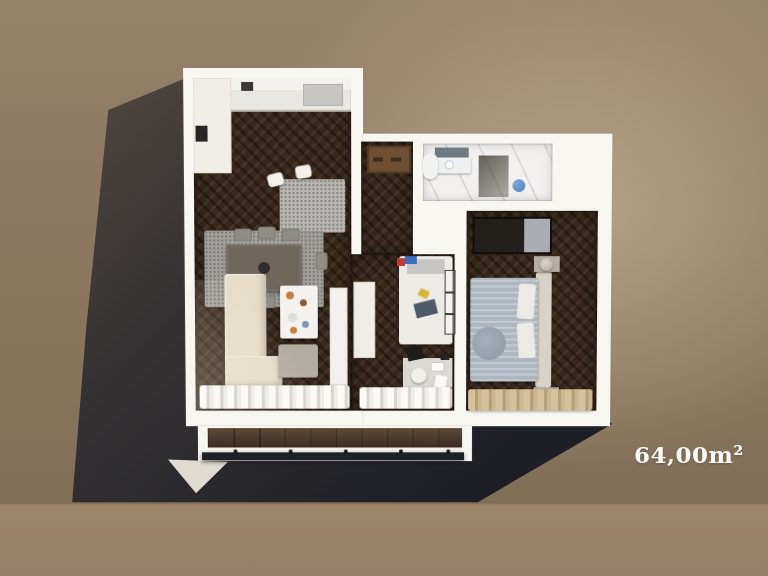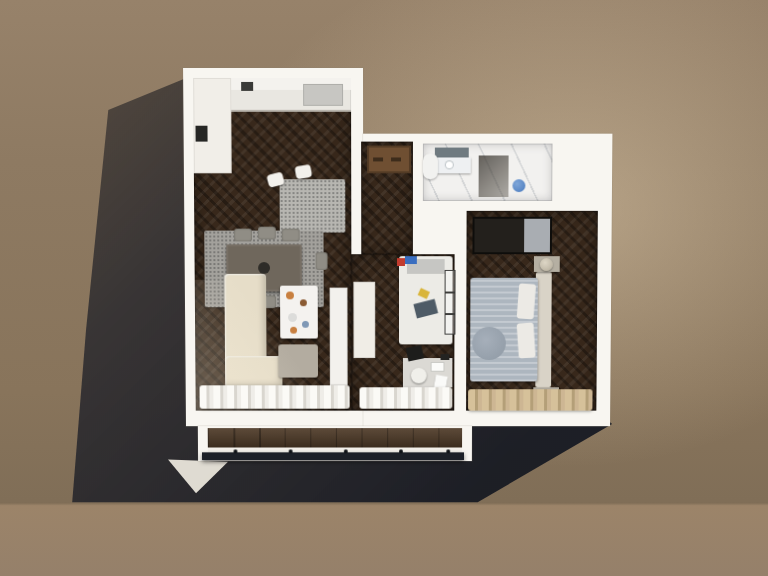--- a/index.html
+++ b/index.html
@@ -169,14 +169,15 @@
     <div class="abs" style="left:16px;top:397px;width:266px;height:8px;background:var(--railing-dark,#1c2027);box-shadow:0 2px 4px rgba(0,0,0,.5);"></div>
     <div class="abs dot" style="left:48px;top:394px;width:4px;height:4px;background:#0f1216;"></div>
     <div class="abs dot" style="left:104px;top:394px;width:4px;height:4px;background:#0f1216;"></div>
     <div class="abs dot" style="left:160px;top:394px;width:4px;height:4px;background:#0f1216;"></div>
     <div class="abs dot" style="left:216px;top:394px;width:4px;height:4px;background:#0f1216;"></div>
     <div class="abs dot" style="left:264px;top:394px;width:4px;height:4px;background:#0f1216;"></div>
 
   </div>
   </div>
 
+  <div id="area-label" class="abs">64,00m²</div>
 
 </div>
 
 </body></html>

